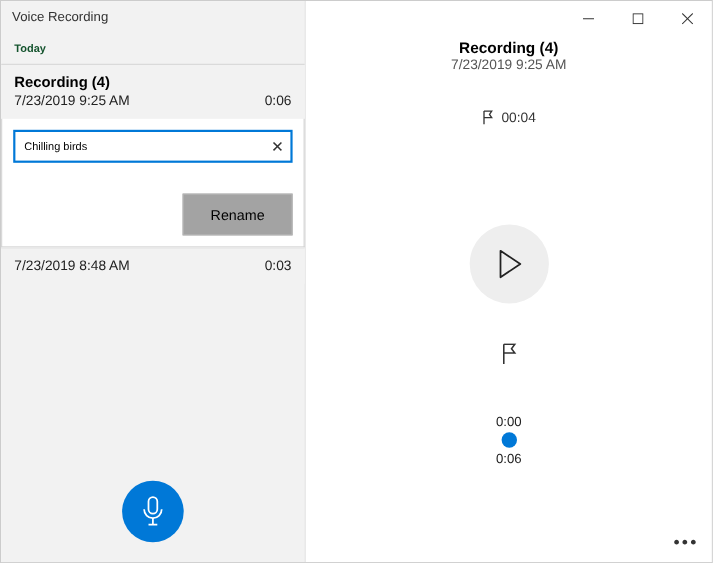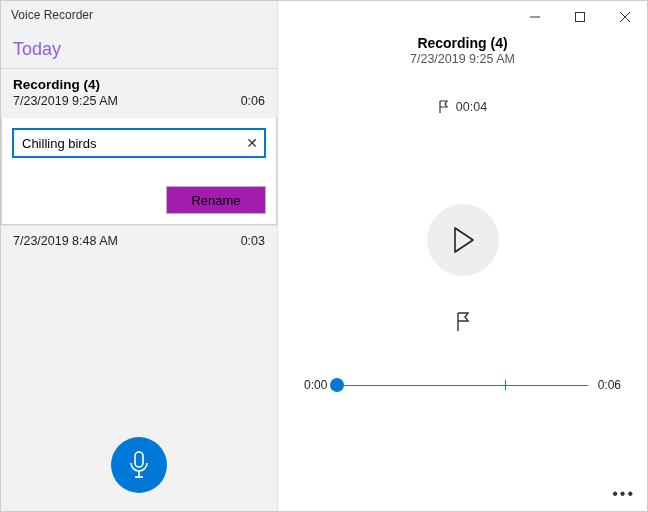--- a/index.html
+++ b/index.html
@@ -1,59 +1,59 @@
 <!DOCTYPE html>
 <html><head>
 <meta charset="utf-8">
 <style>
   * { box-sizing: border-box; margin: 0; padding: 0; font-family: "Segoe UI", sans-serif; }
   body { width: 648px; height: 512px; overflow: hidden; background: #fff; border: 1px solid #ccc; }
   .app { display: flex; width: 100%; height: 100%; }
   .left { width: 277px; height: 100%; background: #f2f2f2; position: relative; display: flex; flex-direction: column; border-right: 1px solid #e0e0e0; }
   .titlebar { font-size: 12px; padding: 7px 10px; color: #333; }
-  .today { font-size: 18px; font-weight: 400; padding: 10px 12px 8px; color: #8b5cf6; }
+  .today { font-size: 10px; font-weight: 700; padding: 10px 12px 8px; color: #14532d; }
   .rec-item { padding: 8px 12px 10px; border-top: 1px solid #e5e5e5; background: #f2f2f2; }
   .rec-item.first { border-top: 1px solid #d8d8d8; }
   .rec-title { font-size: 13.5px; font-weight: 600; color: #000; margin-bottom: 2px; }
   .rec-row { display: flex; justify-content: space-between; align-items: baseline; }
   .rec-date { font-size: 12.5px; color: #222; }
   .rec-dur { font-size: 12.5px; color: #222; }
   .rename-box { background: #fff; border: 1px solid #d0d0d0; border-top: none; padding: 10px; }
   .rename-input-wrap { position: relative; border: 2px solid #0078d7; background: #fff; height: 30px; display: flex; align-items: center; padding: 0 28px 0 8px; }
-  .rename-input-wrap input { border: none; outline: none; width: 100%; font-size: 13px; background: transparent; }
+  .rename-input-wrap input { border: none; outline: none; width: 100%; font-size: 10px; background: transparent; }
   .clear-x { position: absolute; right: 6px; top: 50%; transform: translateY(-50%); font-size: 14px; color: #333; cursor: pointer; }
   .rename-actions { display: flex; justify-content: flex-end; margin-top: 28px; }
-  .rename-btn { width: 100px; height: 28px; background: #a21caf; border: 1px solid #b5b5b5; font-size: 13px; cursor: pointer; }
+  .rename-btn { width: 100px; height: 38px; background: #a3a3a3; border: 1px solid #b5b5b5; font-size: 13px; cursor: pointer; }
   .spacer { flex: 1; }
   .mic-wrap { display: flex; justify-content: center; padding-bottom: 18px; }
   .mic-btn { width: 56px; height: 56px; border-radius: 50%; background: #0078d7; display: flex; align-items: center; justify-content: center; cursor: pointer; }
   .right { flex: 1; height: 100%; position: relative; display: flex; flex-direction: column; background: #fff; }
   .win-controls { height: 32px; display: flex; justify-content: flex-end; align-items: center; }
   .win-controls div { width: 45px; height: 30px; display: flex; align-items: center; justify-content: center; font-size: 12px; color: #333; cursor: pointer; }
   .detail-head { text-align: center; margin-top: 2px; }
   .detail-title { font-size: 14px; font-weight: 600; }
   .detail-date { font-size: 12.5px; color: #555; margin-top: 1px; }
   .marker-row { text-align: right; margin-top: 34px; font-size: 12.5px; color: #333; display: flex; align-items: center; justify-content: center; gap: 6px; }
   .play-area { display: flex; justify-content: center; margin-top: 90px; }
   .play-btn { width: 72px; height: 72px; border-radius: 50%; background: #eee; display: flex; align-items: center; justify-content: center; cursor: pointer; }
   .flag-row { display: flex; justify-content: center; margin-top: 32px; }
   .flag-btn { width: 28px; height: 28px; display: flex; align-items: center; justify-content: center; cursor: pointer; }
-  .timeline { margin: 40px 26px 0; display: flex; align-items: center; gap: 10px; font-size: 12px; color: #222; }
+  .timeline { margin: 40px 26px 0; display: flex; align-items: center; gap: 10px; font-size: 12px; color: #222; flex-direction: column; }
   .track { flex: 1; height: 18px; position: relative; }
   .track-line { position: absolute; top: 50%; left: 0; right: 0; height: 1px; background: #666; }
   .thumb { position: absolute; top: 50%; left: 0; width: 14px; height: 14px; background: #0078d7; border-radius: 50%; transform: translate(-50%, -50%); }
   .tick { position: absolute; top: 50%; width: 1px; height: 10px; background: #0078d7; transform: translateY(-50%); }
   .more { position: absolute; right: 12px; bottom: 8px; font-size: 16px; letter-spacing: 2px; color: #333; cursor: pointer; }
 </style>
 </head>
 <body>
 
 <div class="app">
   <div class="left">
-    <div class="titlebar">Voice Recorder</div>
+    <div class="titlebar">Voice Recording</div>
     <div class="today">Today</div>
 
     <div class="rec-item first">
       <div class="rec-title">Recording (4)</div>
       <div class="rec-row">
         <div class="rec-date">7/23/2019 9:25 AM</div>
         <div class="rec-dur">0:06</div>
       </div>
     </div>
 

